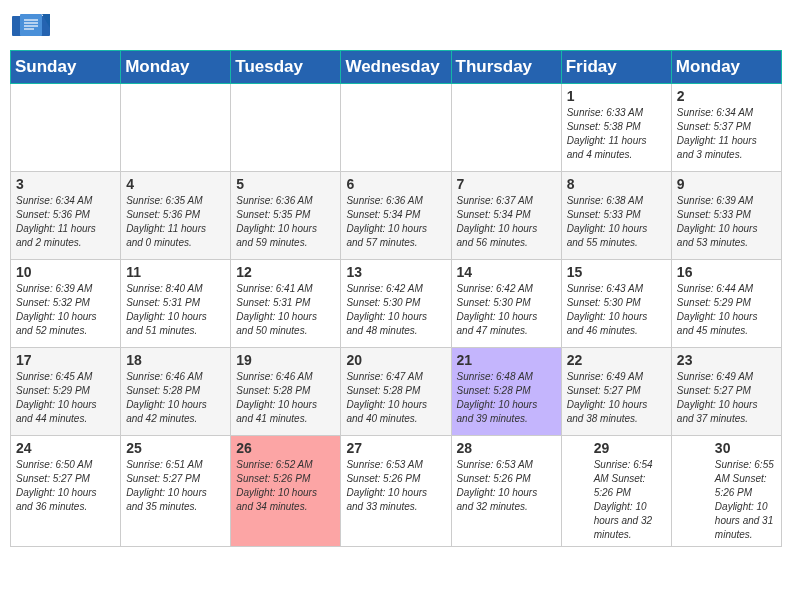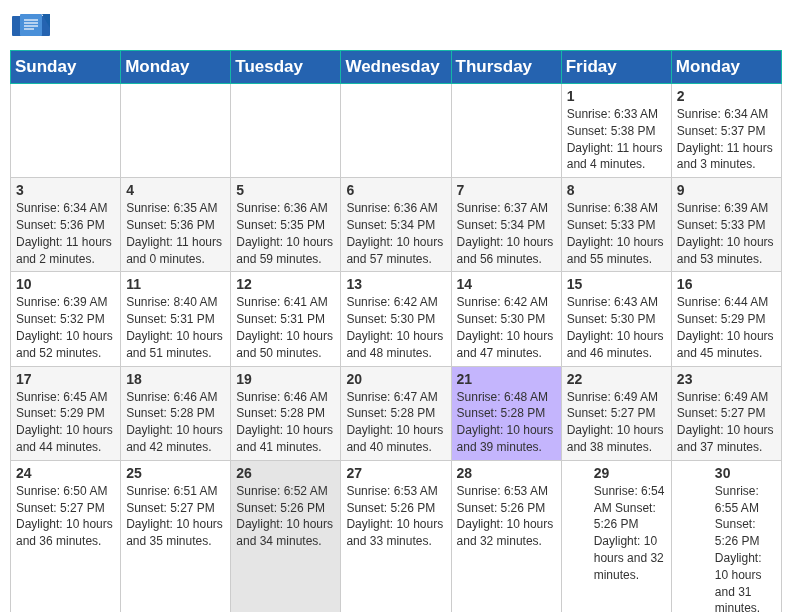--- a/index.html
+++ b/index.html
@@ -59,23 +59,24 @@
     .calendar tr:nth-child(odd) td {
       background: #fff;
     }
     .day-number {
       font-size: 14px;
       font-weight: bold;
       display: block;
       margin-bottom: 2px;
     }
     .day-info {
-      font-size: 12px;
+      font-size: 10px;
       line-height: 1.4;
       color: #333;
+      font-style: italic;
     }
     .empty-cell {
       background: #fff !important;
     }
     .logo-wrapper {
       display: flex;
       align-items: center;
       gap: 4px;
     }
     .logo-svg {
@@ -296,21 +297,21 @@
           <div class="day-info">Sunrise: 6:50 AM
 Sunset: 5:27 PM
 Daylight: 10 hours and 36 minutes.</div>
         </td>
         <td style="background: rgb(255, 255, 255);">
           <span class="day-number">25</span>
           <div class="day-info">Sunrise: 6:51 AM
 Sunset: 5:27 PM
 Daylight: 10 hours and 35 minutes.</div>
         </td>
-        <td style="background: #e5e5e5; margin-top: 32px;">
+        <td style="background: #fca5a5; margin-top: 32px;">
           <span class="day-number">26</span>
           <div class="day-info">Sunrise: 6:52 AM
 Sunset: 5:26 PM
 Daylight: 10 hours and 34 minutes.</div>
         </td>
         <td style="background: rgb(255, 255, 255);">
           <span class="day-number">27</span>
           <div class="day-info">Sunrise: 6:53 AM
 Sunset: 5:26 PM
 Daylight: 10 hours and 33 minutes.</div>

